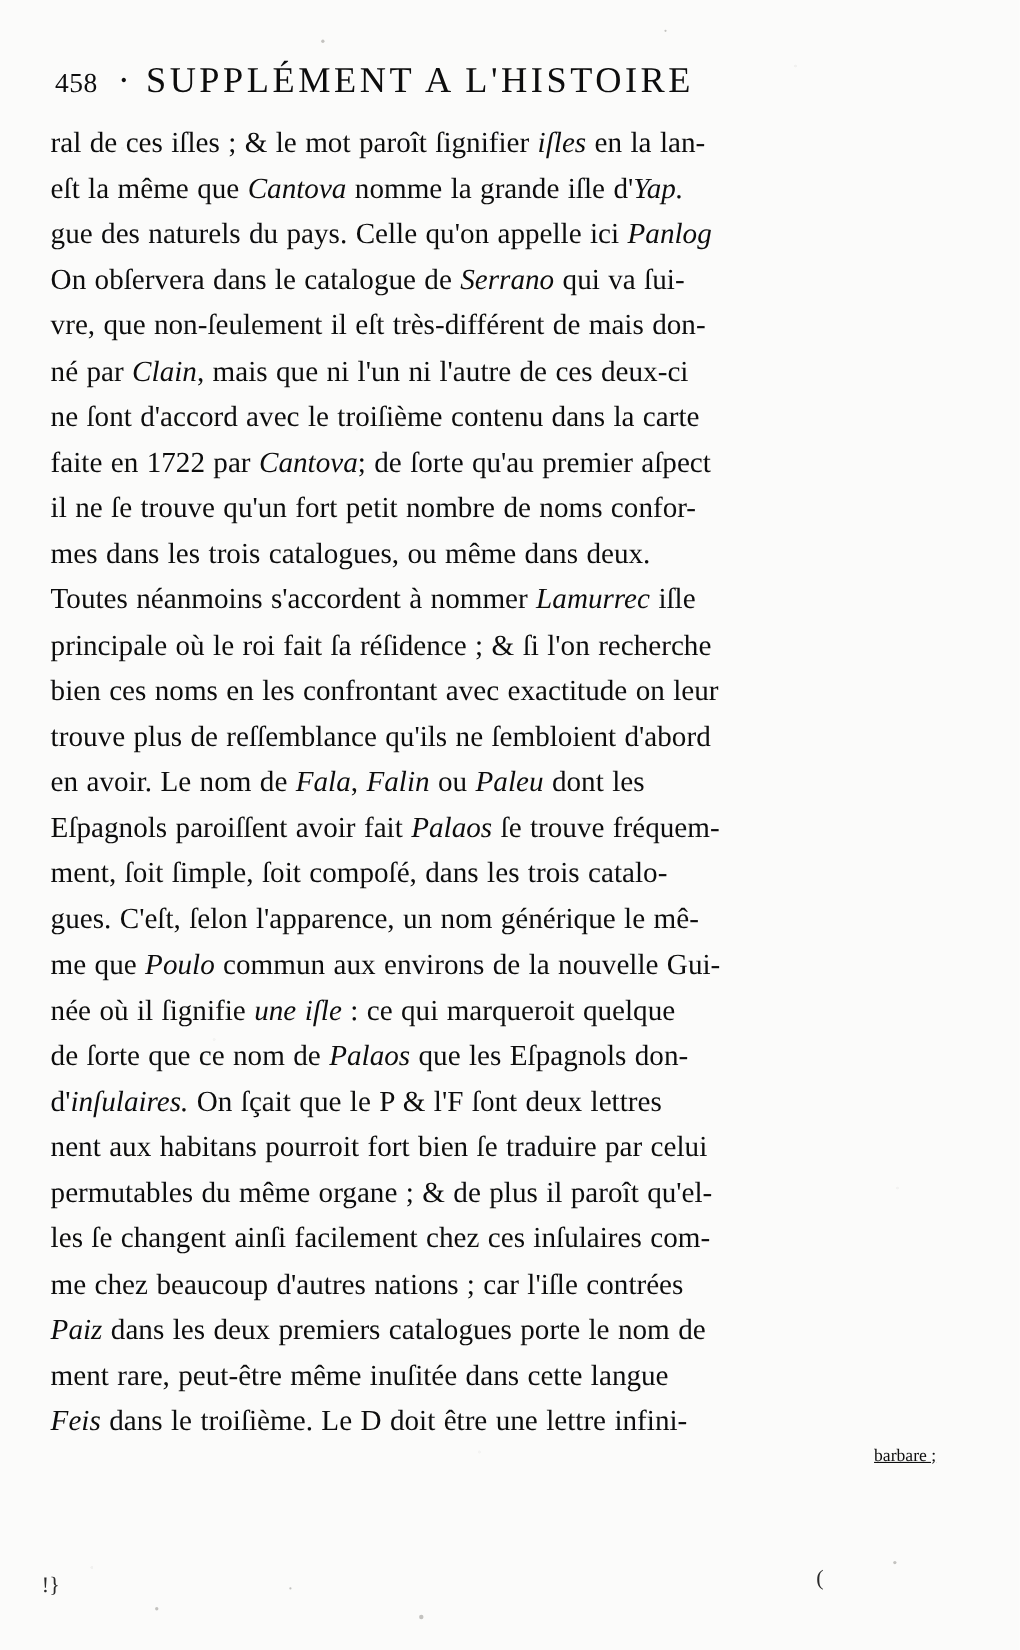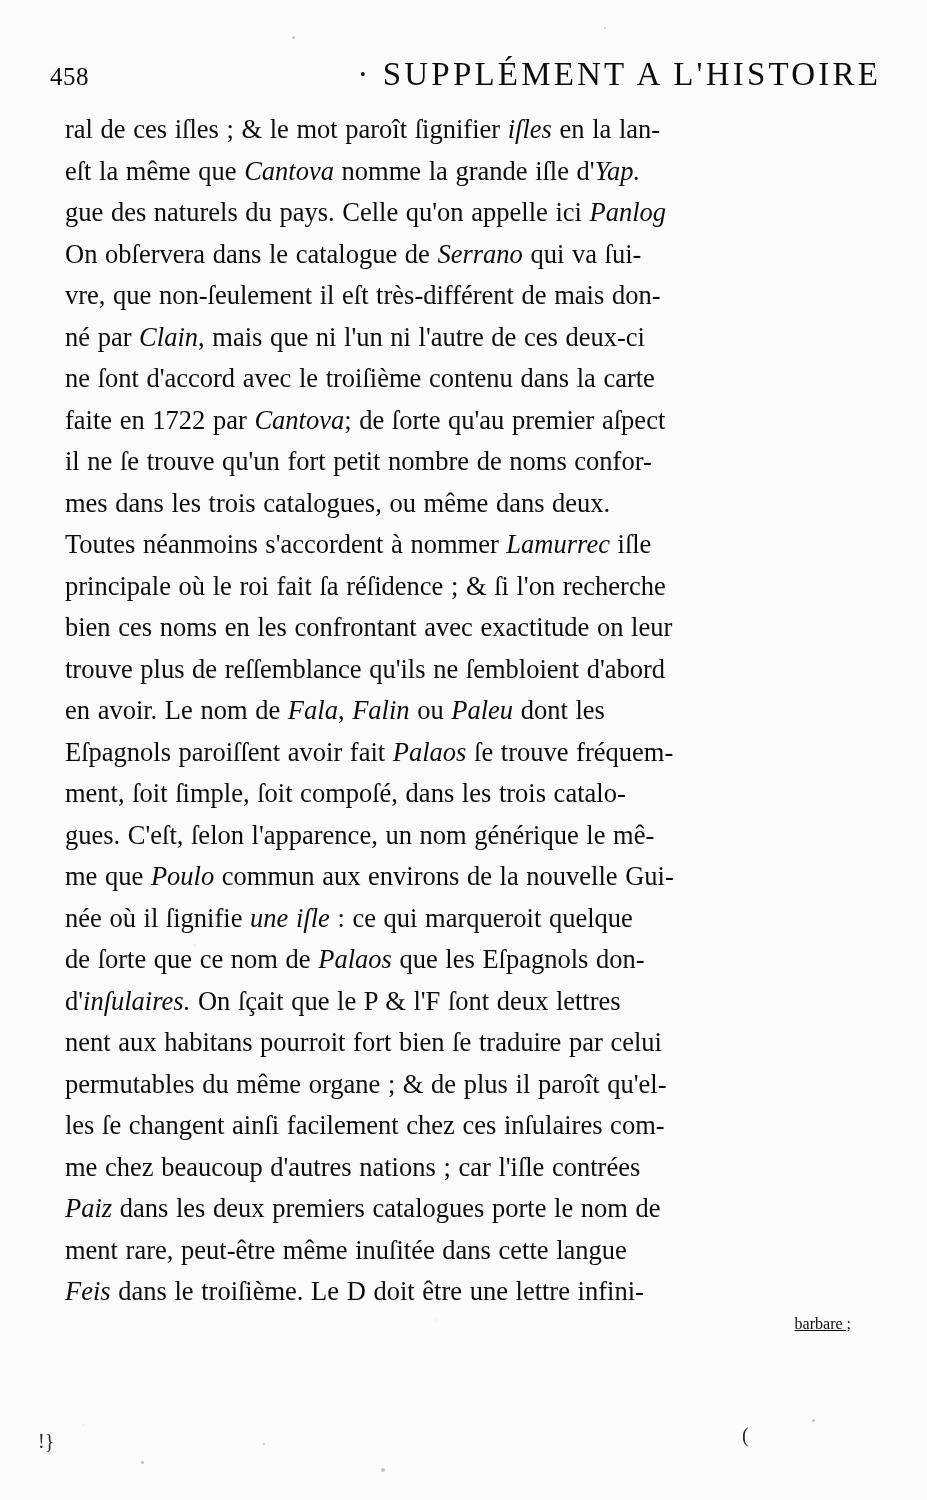--- a/index.html
+++ b/index.html
@@ -41,21 +41,20 @@
     left: 46px;
     top: 56px;
     width: 835px;
   }
   .header-line {
     display: flex;
     align-items: baseline;
     gap: 18px;
     margin-bottom: 16px;
     padding-left: 4px;
-    justify-content: space-between;
   }
   .folio {
     font-size: 25px;
     letter-spacing: 0.5px;
     font-family: "Liberation Serif", serif;
   }
   .running-head {
     font-size: 33px;
     letter-spacing: 3.2px;
     font-variant: small-caps;
@@ -65,21 +64,20 @@
   .body {
     font-size: 26.5px;
     line-height: 41.5px;
     text-align: justify;
     text-align-last: left;
     word-spacing: 1px;
   }
   .body .ln {
     display: block;
     white-space: nowrap;
-    margin-left: 19px;
   }
   .body i {
     font-style: italic;
   }
   .last-line {
     display: block;
     text-align: right;
     padding-right: 30px;
     margin-top: 2px;
     text-decoration: underline;

